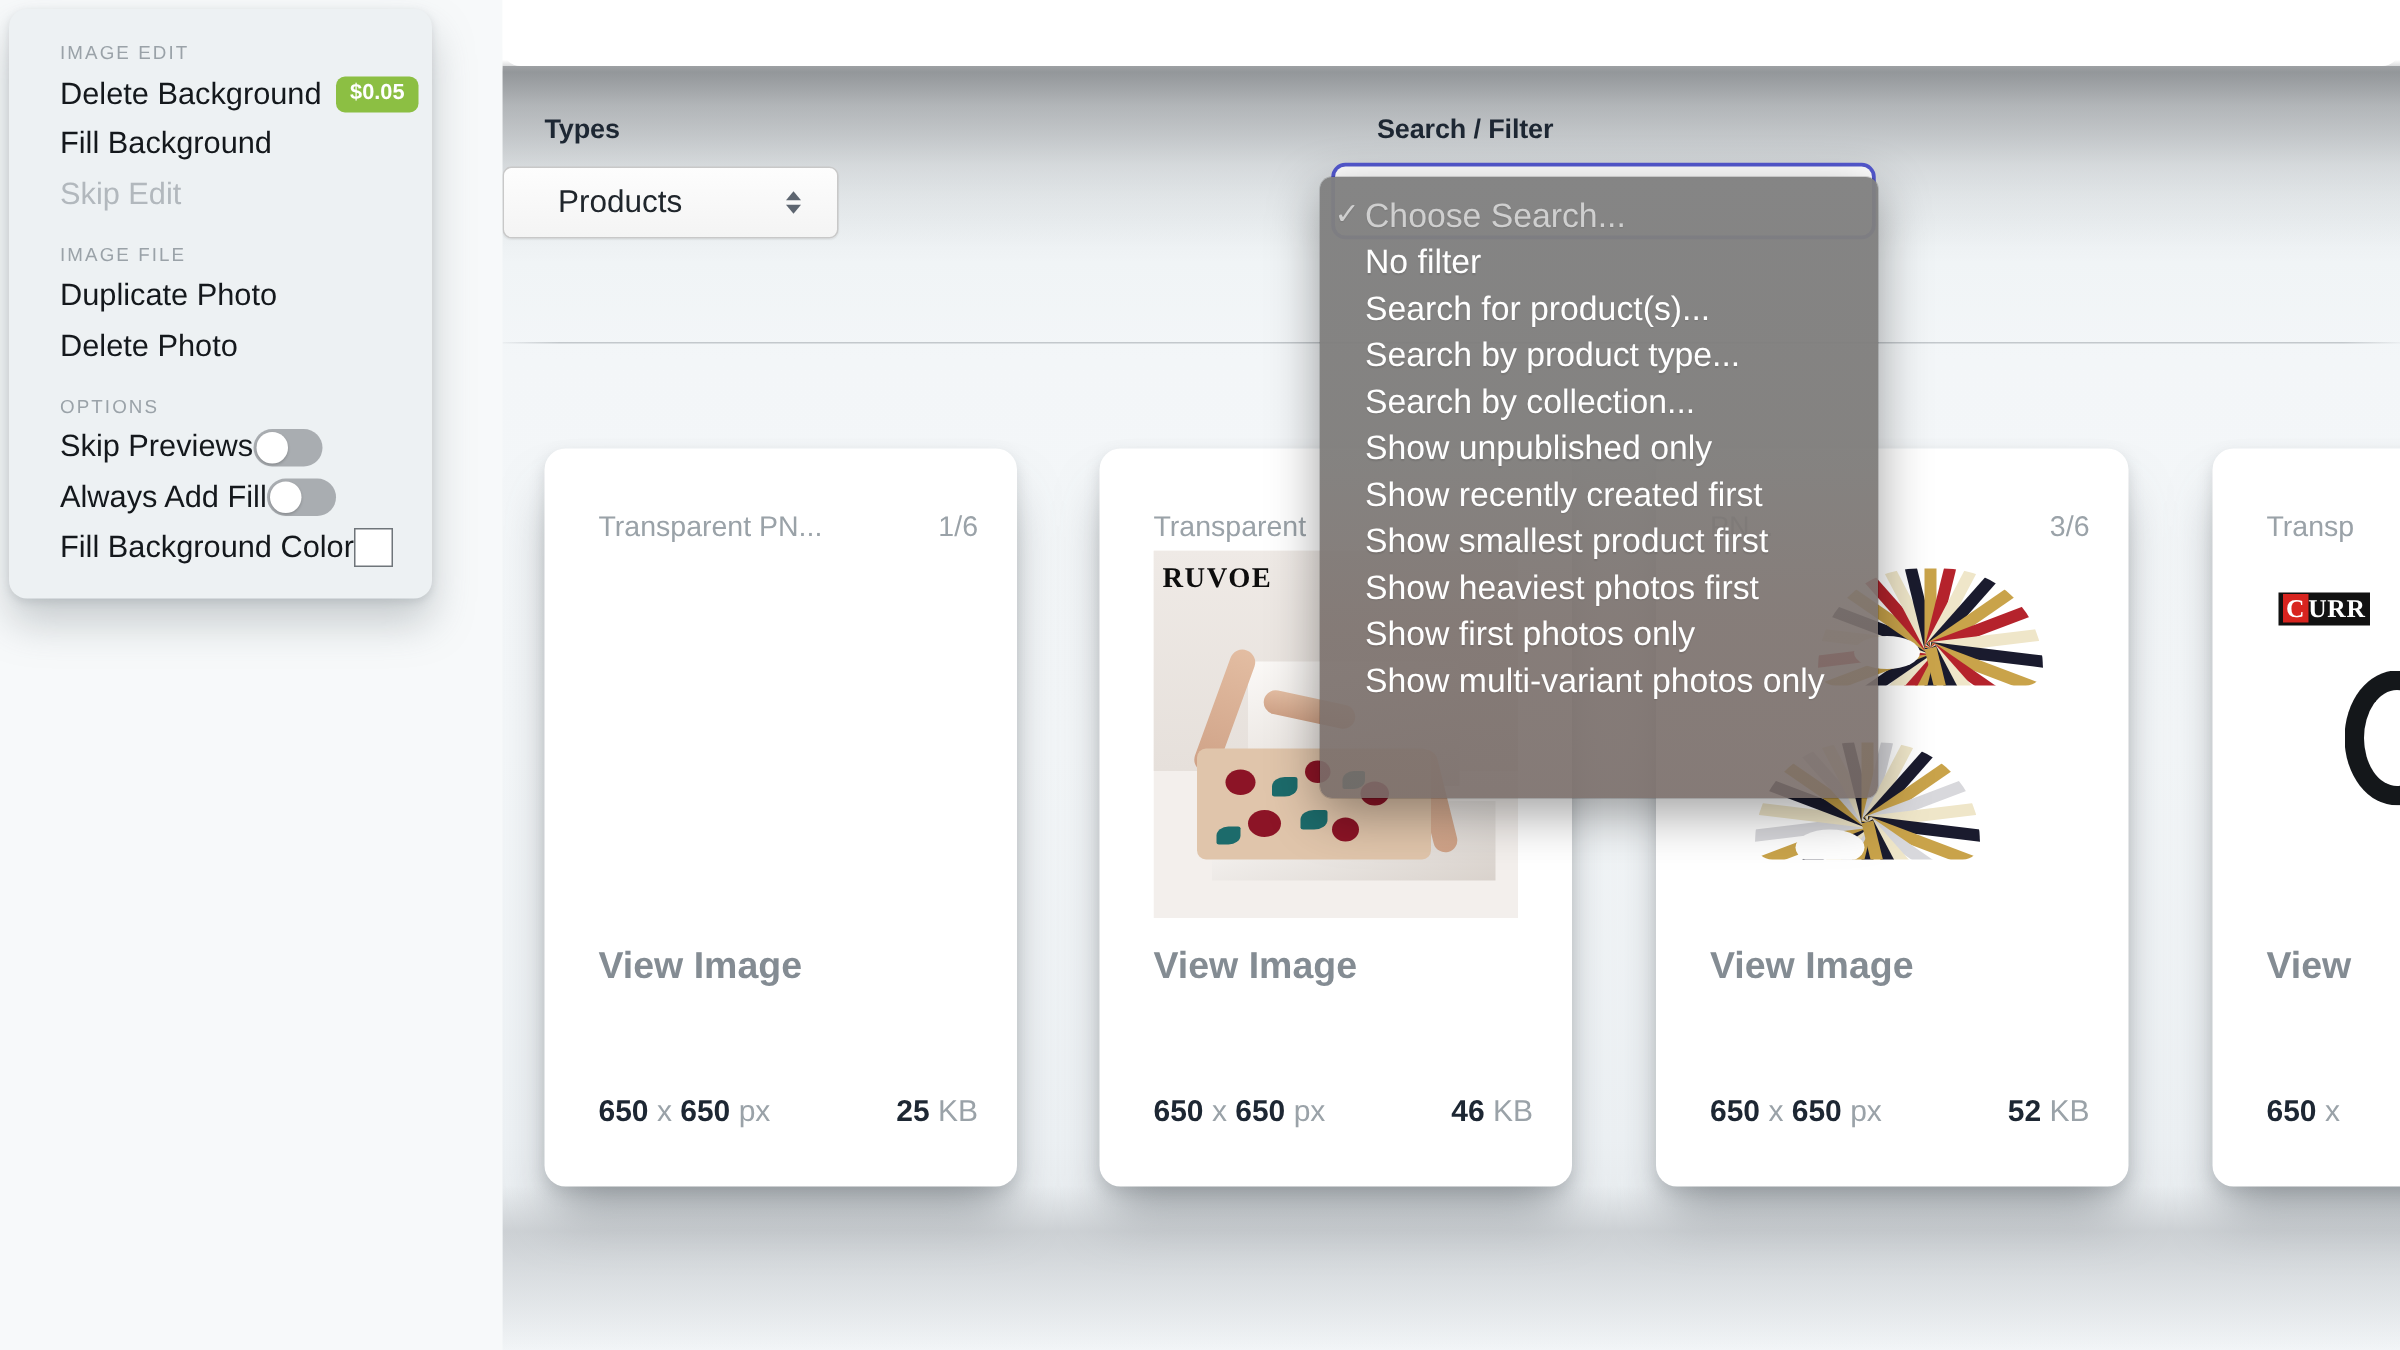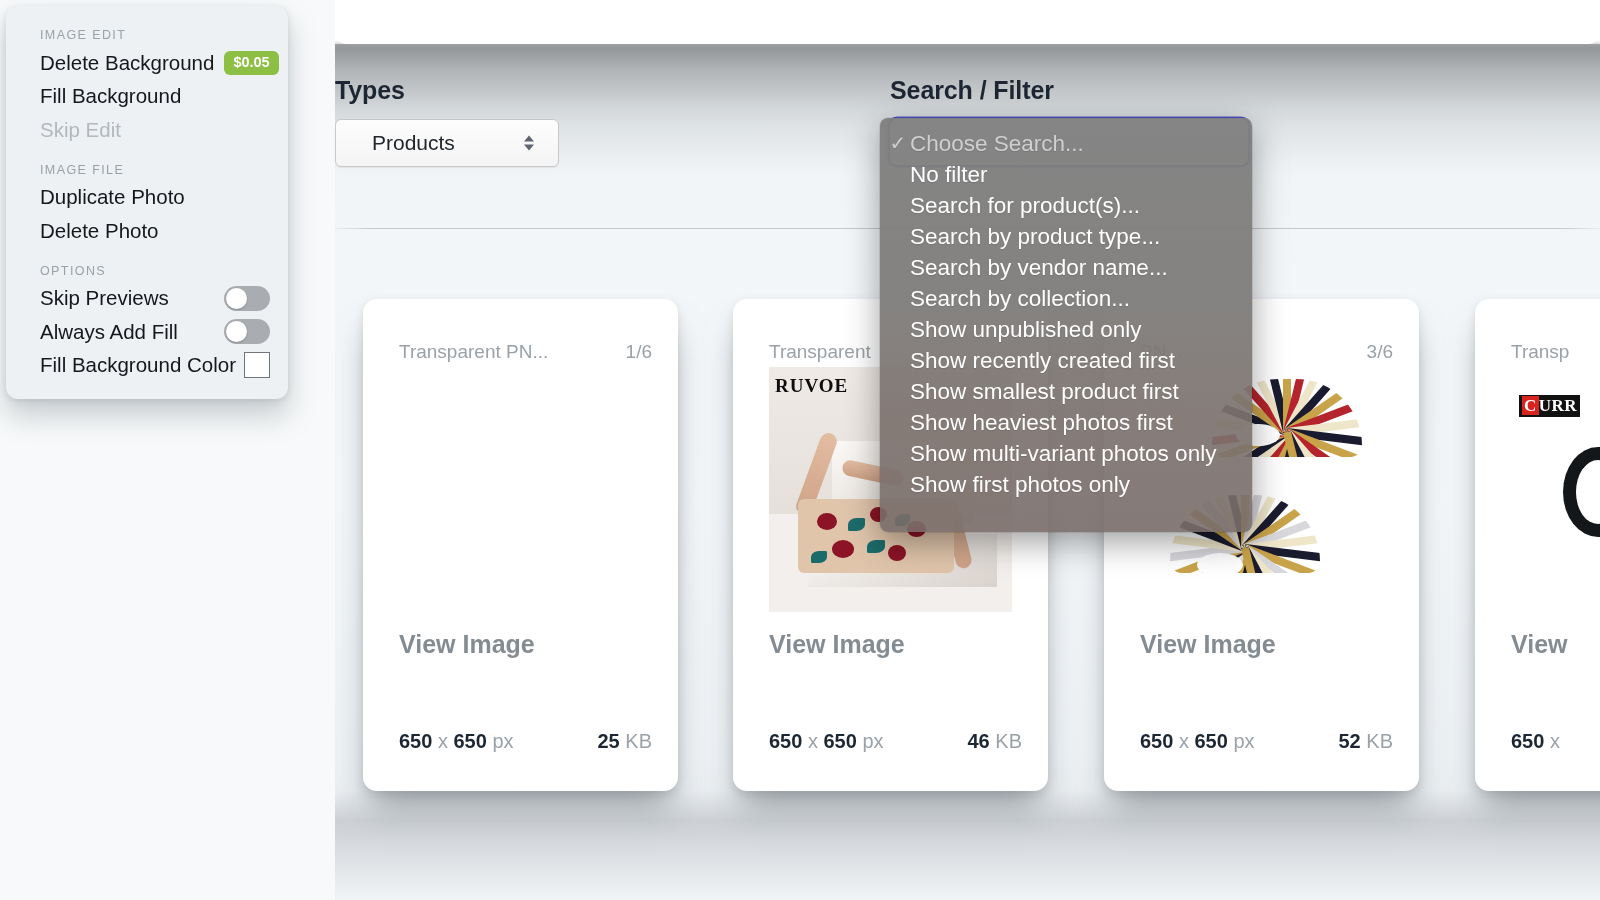--- a/index.html
+++ b/index.html
@@ -86,26 +86,27 @@
     position: absolute;
     left: 0; top: 0;
     width: 1265px; height: 230px;
   }
 
   .field-group { position: absolute; }
   .field-group.types  { left: 0px;   top: 76px; }
   .field-group.search { left: 555px; top: 76px; }
 
   .field-label {
-    font-size: 25px;
+    font-size: 18px;
     font-weight: bold;
     color: #1d2733;
     letter-spacing: -0.1px;
     margin-bottom: 14px;
     white-space: nowrap;
+    padding-left: 28px;
   }
 
   
   .select-box {
     position: relative;
     width: 224px; height: 48px;
     background: linear-gradient(180deg,#fdfdfd 0%, #f4f4f4 100%);
     border: 1px solid #c8c8c8;
     border-radius: 6px;
     box-shadow: 0 1px 1px rgba(0,0,0,0.06);
@@ -388,21 +389,21 @@
     margin-left: 10px;
     background: #8cbf43;
     color: #ffffff;
     font-size: 14.5px;
     font-weight: bold;
     border-radius: 6px;
     padding: 4px 9px 5px 9px;
     line-height: 1;
   }
 
-  .sb-row.with-ctrl { justify-content: space-between; }
+  .sb-row.with-ctrl { }
   .toggle {
     width: 46px; height: 25px;
     background: #a9adb1;
     border-radius: 13px;
     position: relative;
     flex: 0 0 auto;
   }
   .toggle .knob {
     position: absolute;
     left: 2px; top: 2px;
@@ -597,28 +598,27 @@
     </div>
 
     <div class="bottom-shadow-band"></div>
   </div>
 
   <div class="popup" id="search-menu">
       <div class="popup-item dim"><span class="check">✓</span><span>Choose Search...</span></div>
       <div class="popup-item"><span>No filter</span></div>
       <div class="popup-item"><span>Search for product(s)...</span></div>
       <div class="popup-item"><span>Search by product type...</span></div>
-      <div class="popup-item"><span>Search by vendor name...</span></div>
       <div class="popup-item"><span>Search by collection...</span></div>
       <div class="popup-item"><span>Show unpublished only</span></div>
       <div class="popup-item"><span>Show recently created first</span></div>
       <div class="popup-item"><span>Show smallest product first</span></div>
       <div class="popup-item"><span>Show heaviest photos first</span></div>
+      <div class="popup-item"><span>Show first photos only</span></div>
       <div class="popup-item"><span>Show multi-variant photos only</span></div>
-      <div class="popup-item"><span>Show first photos only</span></div>
     </div>
 
   <div class="sidebar">
 
     <div class="sb-section">IMAGE EDIT</div>
 
     <div class="sb-row">
       <span class="lbl">Delete Background</span>
       <span class="price-badge">$0.05</span>
     </div>

